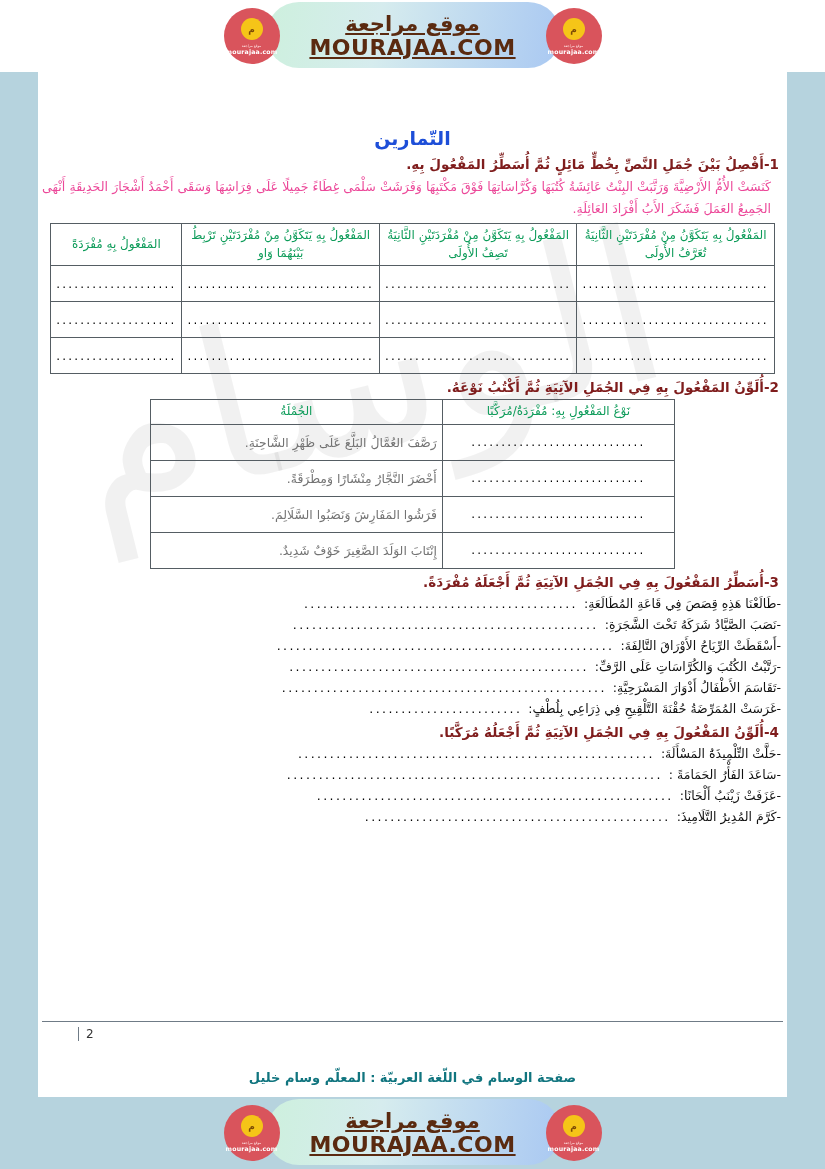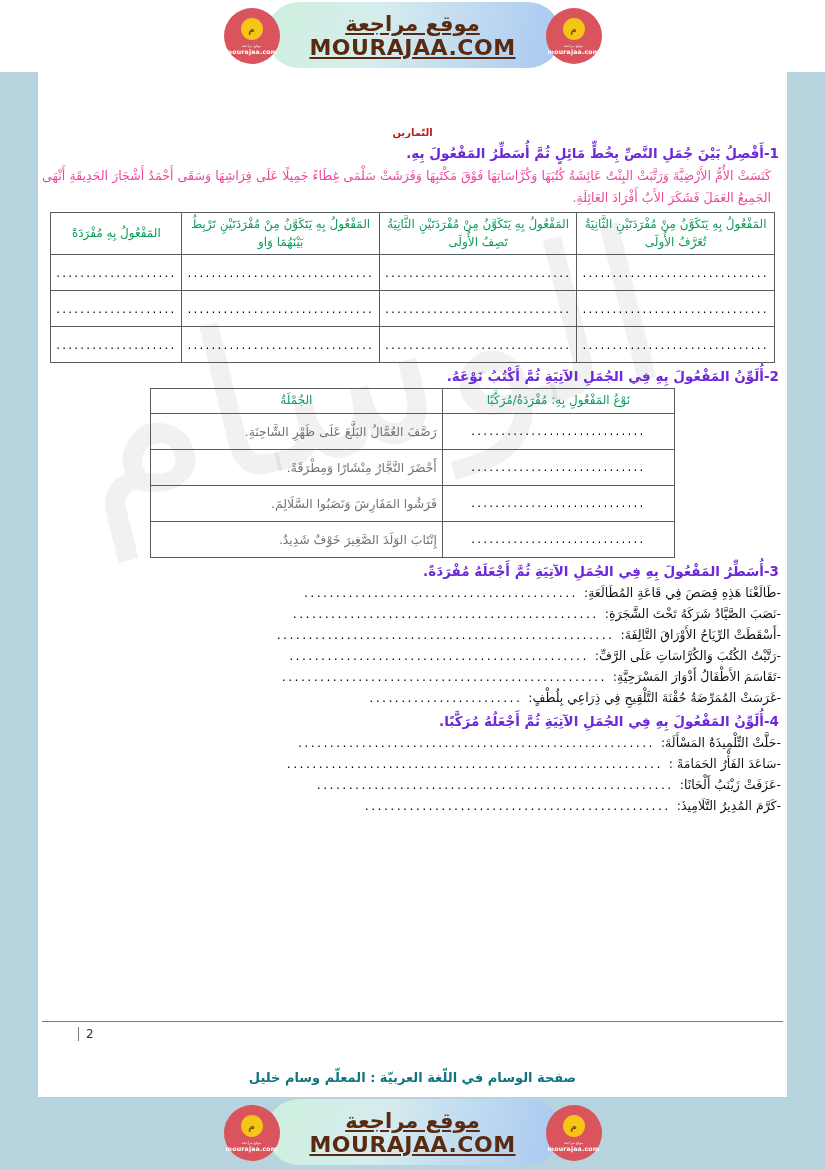--- a/index.html
+++ b/index.html
@@ -146,28 +146,28 @@
   }
 
   .ar {
     font-family: "DejaVu Sans", "Liberation Sans", sans-serif;
     direction: rtl;
     text-align: right;
   }
 
   .doc-title {
     text-align: center;
-    color: #b91c1c;
-    font-weight: bold;
-    font-size: 10px;
+    color: #1d4ed8;
+    font-weight: bold;
+    font-size: 19px;
     margin: 55px 0 6px 0;
   }
 
   .q-head {
-    color: #6d28d9;
+    color: #7f1d1d;
     font-weight: bold;
     font-size: 13.5px;
     text-align: right;
     padding-right: 8px;
     margin: 4px 0 3px 0;
     line-height: 1.35;
   }
 
   .body-par {
     color: #ec4899;

